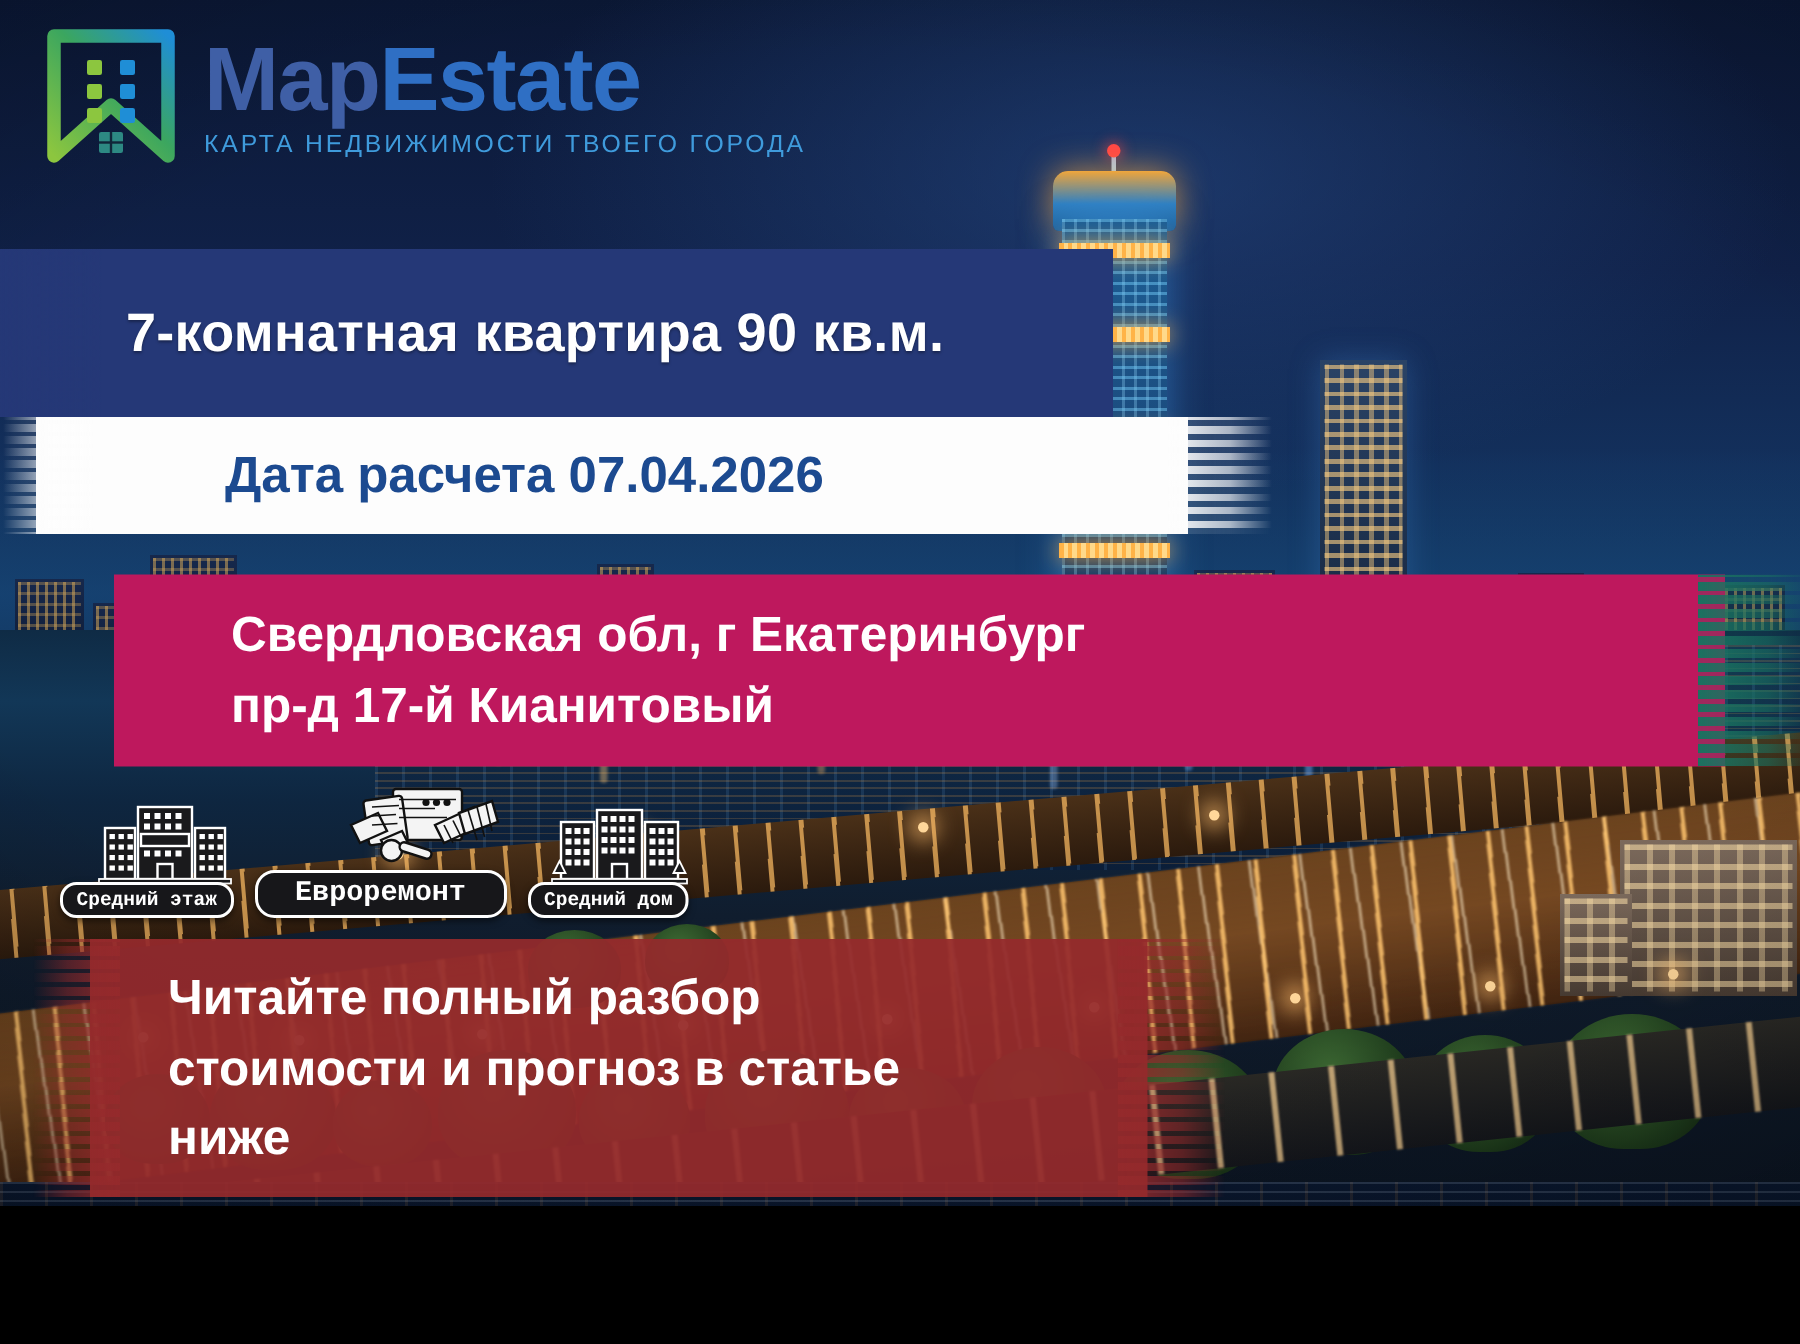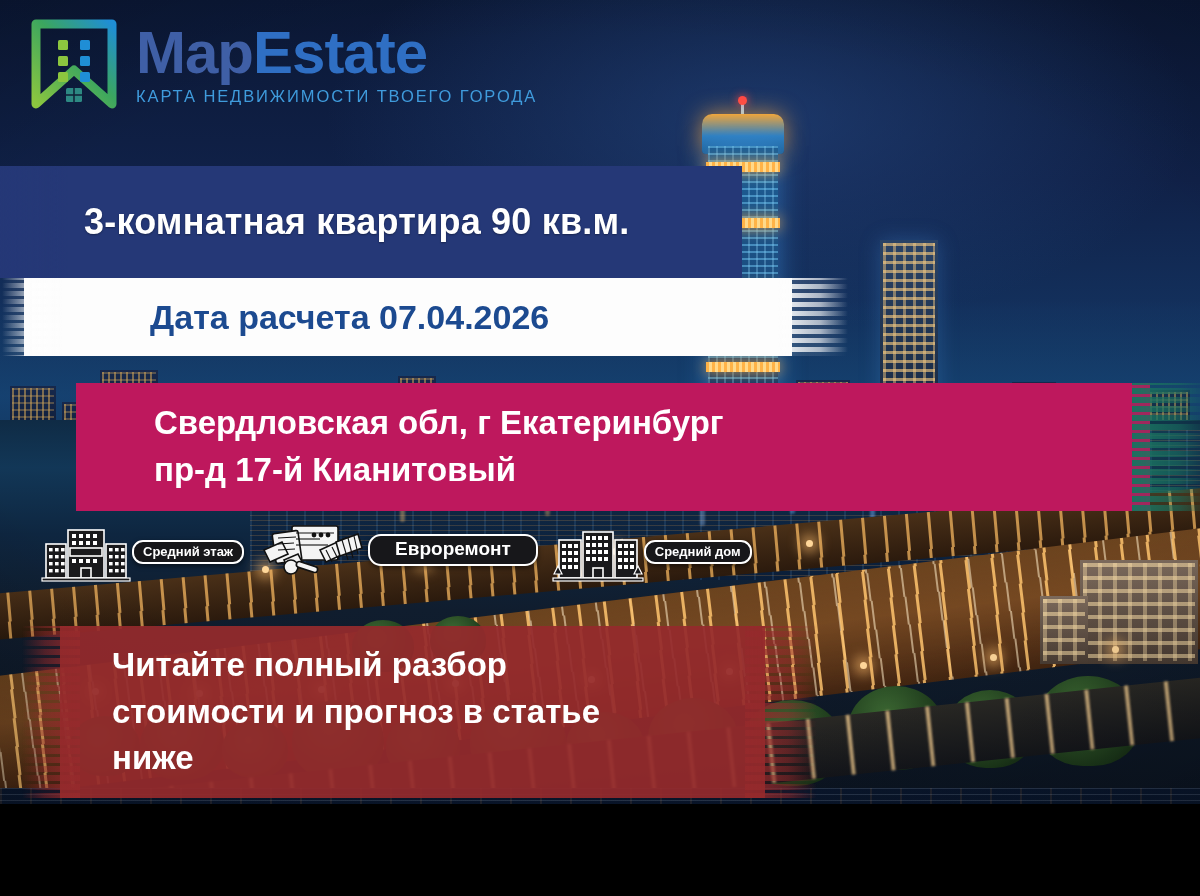--- a/index.html
+++ b/index.html
@@ -257,21 +257,21 @@
     background:linear-gradient(90deg, rgba(149,42,44,0) 0%, rgba(149,42,44,.5) 40%, rgba(149,42,44,.93) 100%);
     -webkit-mask-image:repeating-linear-gradient(180deg,#000 0 2px,rgba(0,0,0,.2) 2px 5px,#000 5px 9px);
             mask-image:repeating-linear-gradient(180deg,#000 0 2px,rgba(0,0,0,.2) 2px 5px,#000 5px 9px);
   }
   .band-red .cta{
     color:#ffffff;font-size:33px;font-weight:bold;padding-left:52px;line-height:1.42;
   }
 
   
   .badges{position:absolute;left:40px;top:520px;display:flex;align-items:flex-end;gap:14px;z-index:5;}
-  .badge{display:flex;align-items:center;}
+  .badge{display:flex;flex-direction:column;align-items:flex-end;font-family:Liberation Mono, monospace;}
   .badge-art{display:block;}
   .badge-label{
     margin-top:-6px;
     background:#17171a;color:#fff;border:2px solid #fff;border-radius:11px;
     padding:2px 9px 3px;font-size:13px;font-weight:bold;white-space:nowrap;
     box-shadow:0 2px 5px rgba(0,0,0,.55);
   }
   .badge-euro .badge-label{font-size:19px;border-radius:13px;padding:2px 25px 4px;}
 </style>
 </head>
@@ -420,21 +420,21 @@
       <span class="logo-word">
         <span class="w1">Map</span><span class="w2">Estate</span>
       </span>
       <span class="logo-sub" style="display:block;">КАРТА НЕДВИЖИМОСТИ ТВОЕГО ГОРОДА</span>
     </span>
   </div>
 
   <div class="band band-blue">
     <span class="edge edge-l"></span>
     <div class="band-inner">
-      <div class="title">3-комнатная квартира 90 кв.м.</div>
+      <div class="title">7-комнатная квартира 90 кв.м.</div>
     </div>
   </div>
 
   <div class="band band-white">
     <span class="edge edge-l"></span>
     <span class="edge edge-r"></span>
     <div class="band-inner">
       <div class="subtitle">Дата расчета 07.04.2026</div>
     </div>
   </div>

